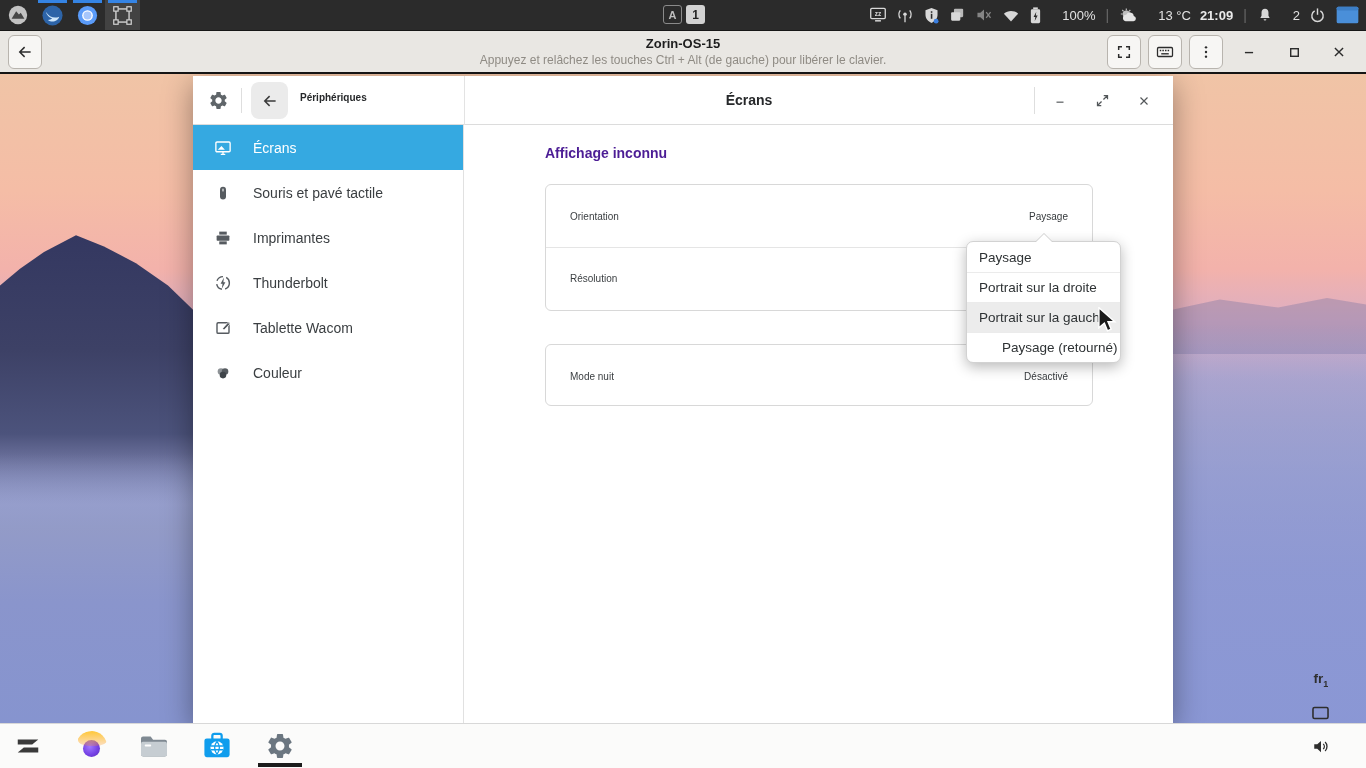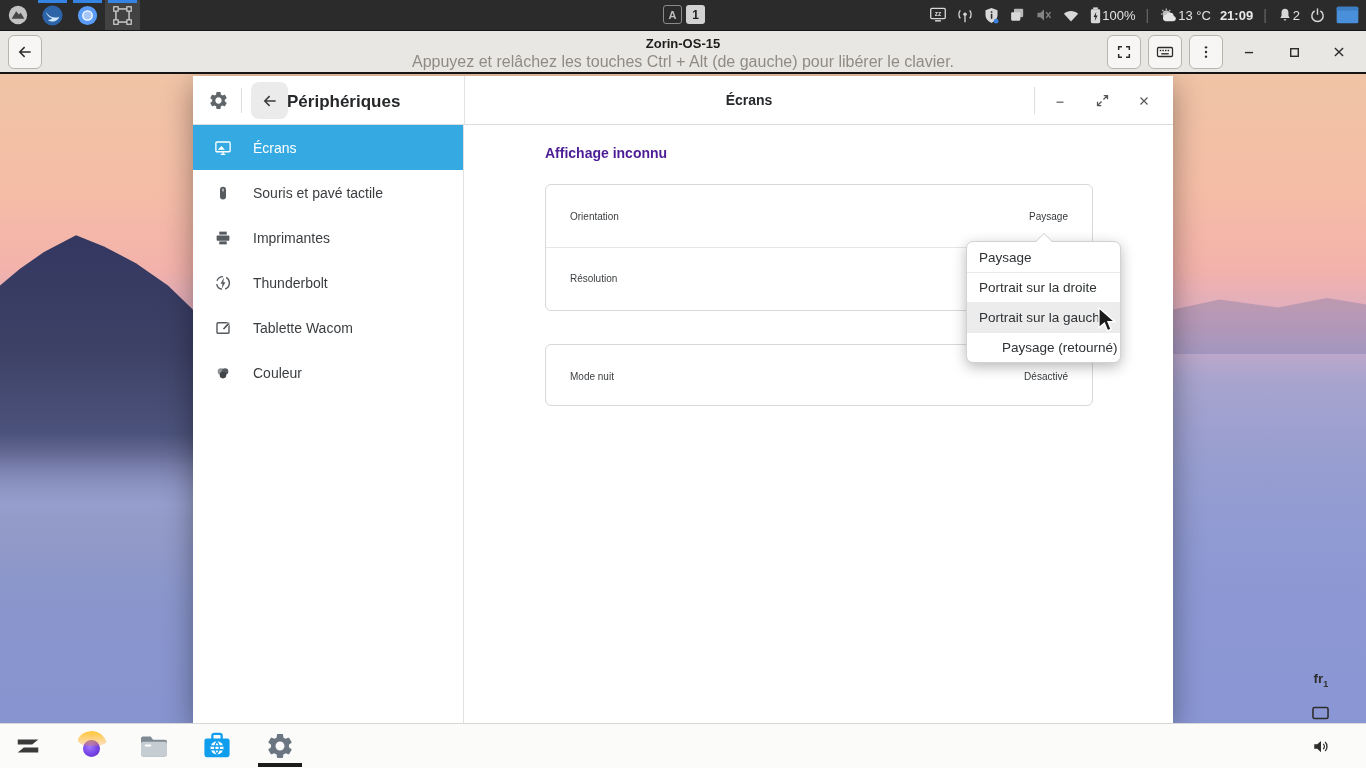--- a/index.html
+++ b/index.html
@@ -9,31 +9,31 @@
   
   .topbar { position:absolute; left:0; top:0; width:1366px; height:30px; background:#2b2b2b; display:flex; align-items:center; color:#d9d9d9; z-index:20; }
   .topbar-left { display:flex; height:30px; }
   .app-cell { width:35px; height:30px; position:relative; display:flex; align-items:center; justify-content:center; }
   .app-cell.active { background:#424242; }
   .runbar { position:absolute; top:0; left:3px; right:3px; height:3px; background:#3584e4; }
   .topbar-center { position:absolute; left:663px; top:5px; display:flex; gap:4px; }
   .kbd-ind { width:19px; height:19px; border:1px solid #8a8a8a; border-radius:3px; color:#bdbdbd; font-size:11px; font-weight:700; display:flex; align-items:center; justify-content:center; }
   .ws-ind { width:19px; height:19px; background:#d2d2d2; border-radius:3px; color:#1f1f1f; font-size:12px; font-weight:700; display:flex; align-items:center; justify-content:center; }
   .topbar-right { margin-left:auto; display:flex; align-items:center; gap:9px; padding-right:6px; font-size:13px; }
-  .tb-group { display:flex; align-items:center; gap:0; }
+  .tb-group { display:flex; align-items:center; gap:20px; }
   .tb-sep { color:#696969; font-size:14px; padding:0 1px; }
   .tb-time { font-weight:700; color:#eaeaea; }
   .tb-txt { color:#e2e2e2; }
 
   
   .vm-titlebar { position:absolute; left:0; top:30px; width:1366px; height:44px; background:#e9e7e3; border-top:1px solid #171717; border-bottom:2px solid #141414; z-index:20; }
   .vm-back-btn { position:absolute; left:8px; top:4px; width:34px; height:34px; background:#f7f6f4; border:1px solid #b8b4ae; border-radius:6px; display:flex; align-items:center; justify-content:center; }
   .vm-title-stack { position:absolute; left:200px; right:200px; top:5px; text-align:center; }
   .vm-title { font-size:13px; font-weight:700; color:#1d1d1d; }
-  .vm-subtitle { font-size:16px; color:#8f8b84; margin-top:2px; }
+  .vm-subtitle { font-size:12px; color:#8f8b84; margin-top:2px; }
   .vm-controls { position:absolute; right:8px; top:4px; display:flex; align-items:center; gap:7px; }
   .vm-btn { width:34px; height:34px; background:#f7f6f4; border:1px solid #b8b4ae; border-radius:6px; display:flex; align-items:center; justify-content:center; }
   .vm-plain { width:38px; height:34px; display:flex; align-items:center; justify-content:center; }
 
   
   .desktop { position:absolute; left:0; top:74px; width:1366px; height:649px;
     background:linear-gradient(180deg,#f0c4a6 0%, #f5bda6 18%, #f3b2ab 30%, #dcaec3 38%, #b2a7cf 47%, #9da4d4 62%, #92a0d6 82%, #8c9fda 100%); }
   .mountain-left { position:absolute; left:0; top:150px; width:200px; height:280px;
     background:linear-gradient(180deg,#333760 0%, #3d4166 45%, #4c537c 75%, #5f679403 100%, #6a73a0 100%);
     -webkit-clip-path:polygon(0 22%, 10% 16%, 22% 10%, 38% 4%, 52% 8%, 68% 14%, 84% 22%, 100% 33%, 100% 100%, 0 100%);
@@ -54,21 +54,21 @@
   .di-dot { position:absolute; left:25px; top:25px; width:16px; height:16px; background:#515b63; border-radius:50%; }
   .di-badge { position:absolute; right:-4px; bottom:2px; width:30px; height:30px; background:#1f9ade; border-radius:50%; display:flex; align-items:center; justify-content:center; }
   .di-label { margin-top:6px; font-size:12.5px; line-height:1.35; color:#76828b; text-shadow:0 1px 2px rgba(255,255,255,.45); }
 
   
   .settings-window { position:absolute; left:193px; top:76px; width:980px; height:647px; background:#ffffff; box-shadow:0 8px 28px rgba(0,0,0,.38); z-index:10; display:flex; flex-direction:column; }
   .sw-header { height:49px; min-height:49px; background:#fff; border-bottom:1px solid #dcdcdc; position:relative; }
   .sw-gear { position:absolute; left:15px; top:14px; }
   .sw-hsep1 { position:absolute; left:48px; top:12px; width:1px; height:25px; background:#dedede; }
   .sw-back { position:absolute; left:58px; top:6px; width:37px; height:37px; background:#ebebeb; border-radius:8px; display:flex; align-items:center; justify-content:center; }
-  .sw-breadcrumb { position:absolute; left:94px; top:16px; font-size:17px; font-weight:700; color:#26282a; }
+  .sw-breadcrumb { position:absolute; left:107px; top:16px; font-size:10px; font-weight:700; color:#26282a; }
   .sw-vdiv-header { position:absolute; left:271px; top:0; width:1px; height:49px; background:#e3e3e3; }
   .sw-page-title { position:absolute; left:271px; width:570px; top:16px; text-align:center; font-size:14px; font-weight:700; color:#26282a; }
   .sw-hsep2 { position:absolute; right:138px; top:11px; width:1px; height:27px; background:#dedede; }
   .sw-win-controls { position:absolute; right:8px; top:7px; display:flex; align-items:center; }
   .sw-wbtn { width:42px; height:35px; display:flex; align-items:center; justify-content:center; }
 
   .sw-body { flex:1; display:flex; min-height:0; }
   .sidebar { width:271px; min-width:271px; background:#fff; border-right:1px solid #e1e1e1; }
   .side-item { height:45px; display:flex; align-items:center; padding-left:21px; gap:21px; font-size:14px; color:#3a3e41; }
   .side-item.selected { background:#35a9e1; color:#ffffff; }

